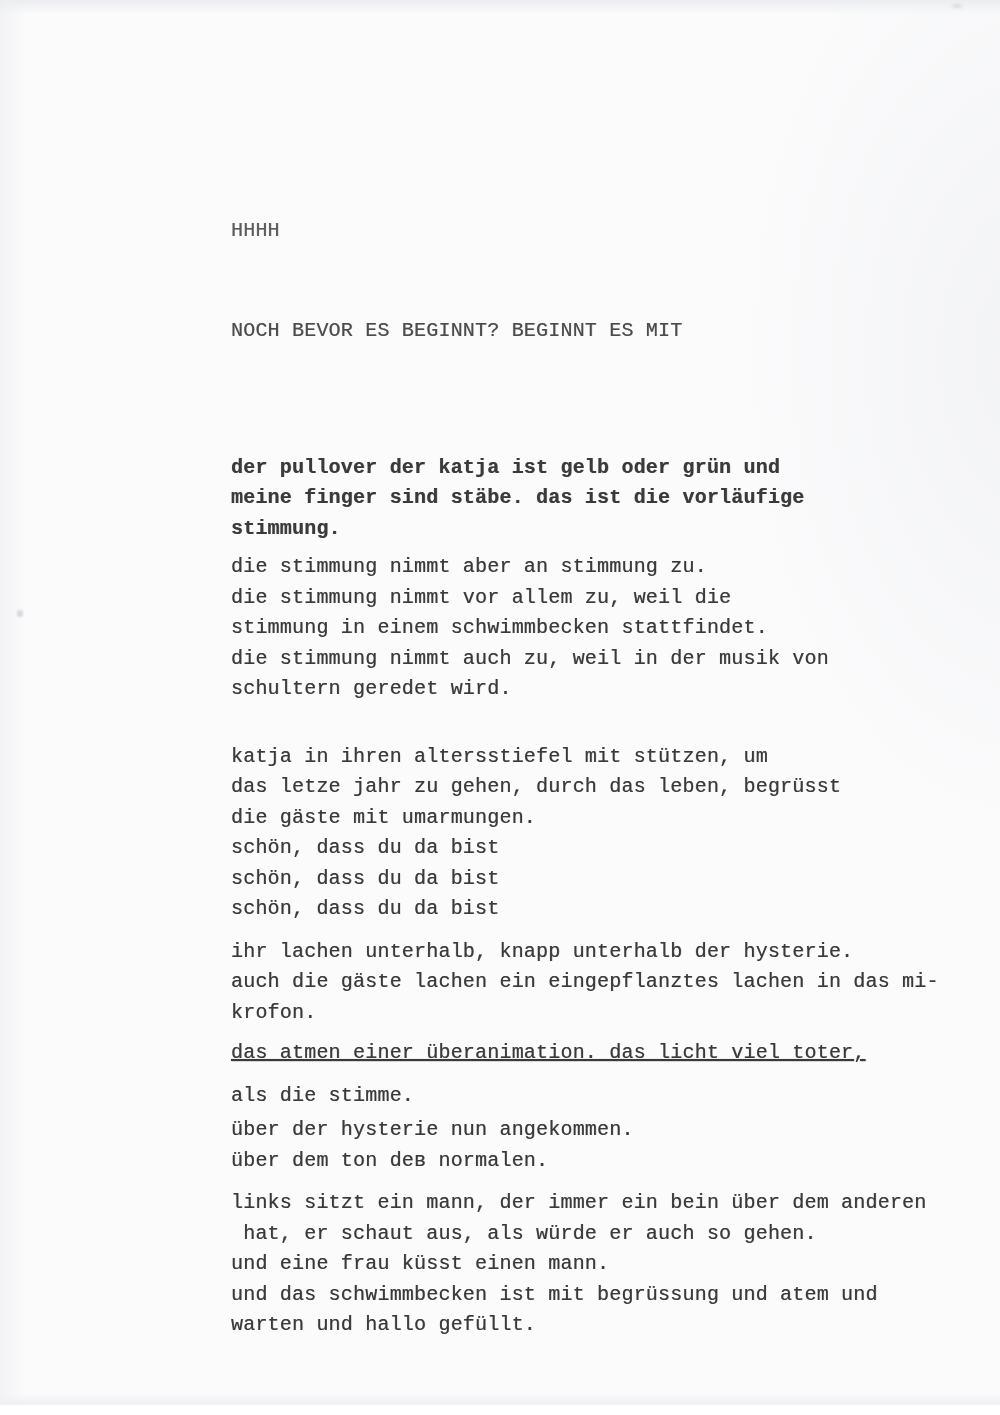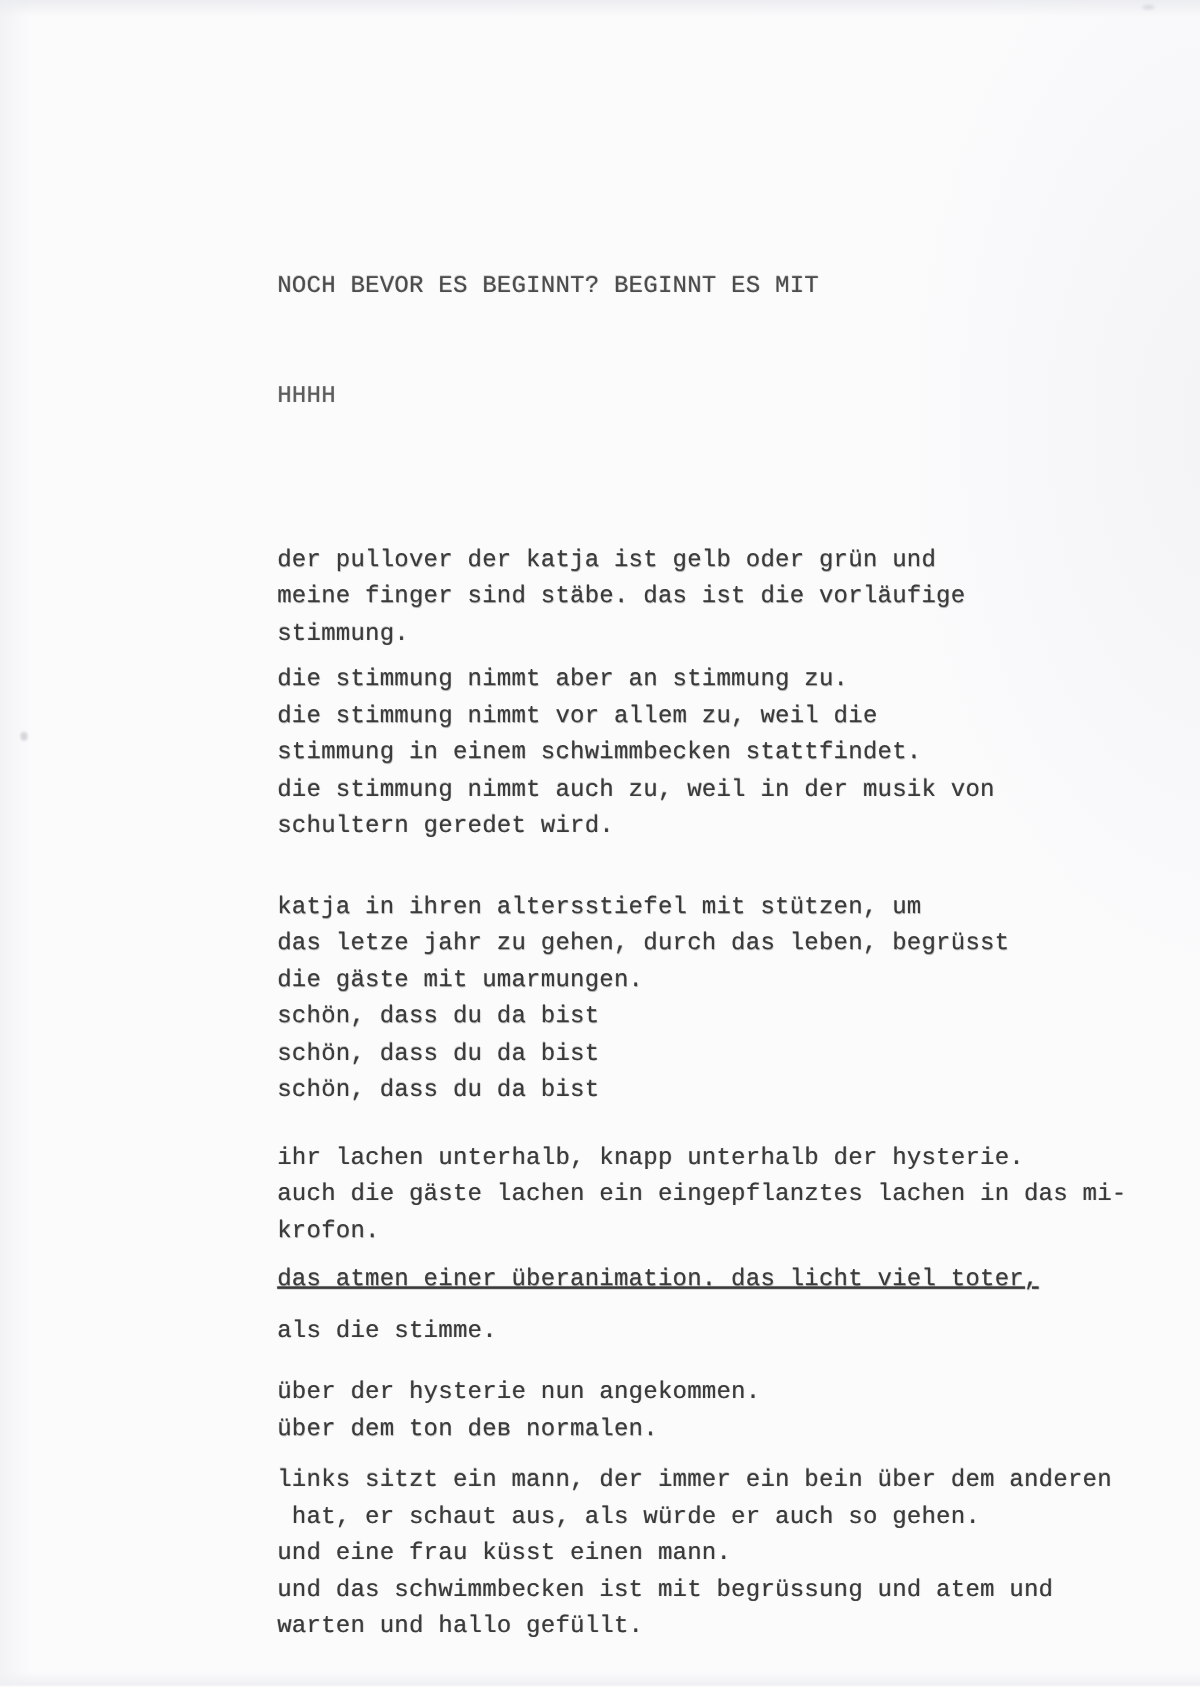--- a/index.html
+++ b/index.html
@@ -31,42 +31,42 @@
     line-height: 30.5px;
     letter-spacing: 0.2px;
     color: #3a3a3a;
     white-space: pre;
     text-shadow: 0.4px 0.4px 0.6px rgba(58,58,58,0.45), -0.3px -0.2px 0.5px rgba(58,58,58,0.25);
   }
   .poem-line { white-space: pre; }
   .header-line-1 { opacity: 0.82; }
   .header-line-2 { margin-top: 8px; opacity: 0.9; }
   .header-line-3 { margin-top: 0px; opacity: 0.9; }
-  .stanza:nth-child(1) { margin-top: 15px; }
+  .stanza:nth-child(1) { margin-top: 15px; font-weight: bold; }
   .stanza:nth-child(2) { margin-top: 8px; }
   .stanza:nth-child(3) { margin-top: 37px; }
-  .stanza:nth-child(4) { margin-top: 26px; }
+  .stanza:nth-child(4) { margin-top: 12px; }
   .stanza:nth-child(5) { margin-top: 10px; text-decoration: underline; }
   .stanza:nth-child(6) { margin-top: 12px; }
-  .stanza:nth-child(7) { margin-top: 21px; }
+  .stanza:nth-child(7) { margin-top: 4px; }
   .stanza:nth-child(8) { margin-top: 12px; }
   .scan-speck {
     position: absolute;
     border-radius: 50%;
     background: rgba(150,152,160,0.35);
   }
   .speck-1 { left: 17px; top: 610px; width: 6px; height: 7px; filter: blur(1px); }
   .speck-2 { left: 952px; top: 4px; width: 10px; height: 4px; filter: blur(1.5px); background: rgba(170,172,180,0.3); }
 </style>
 </head>
 <body>
 
 <div class="scan-page">
   <div class="scan-speck speck-1"></div>
   <div class="scan-speck speck-2"></div>
 
   <div class="poem">
+    <div class="poem-line header-line-1">HHHH</div>
     <div class="poem-line header-line-2">NOCH BEVOR ES BEGINNT? BEGINNT ES MIT</div>
-    <div class="poem-line header-line-1">HHHH</div>
 
     <div id="stanzas"><div class="stanza"><div class="poem-line">der pullover der katja ist gelb oder grün und</div><div class="poem-line">meine finger sind stäbe. das ist die vorläufige</div><div class="poem-line">stimmung.</div></div><div class="stanza"><div class="poem-line">die stimmung nimmt aber an stimmung zu.</div><div class="poem-line">die stimmung nimmt vor allem zu, weil die</div><div class="poem-line">stimmung in einem schwimmbecken stattfindet.</div><div class="poem-line">die stimmung nimmt auch zu, weil in der musik von</div><div class="poem-line">schultern geredet wird.</div></div><div class="stanza"><div class="poem-line">katja in ihren altersstiefel mit stützen, um</div><div class="poem-line">das letze jahr zu gehen, durch das leben, begrüsst</div><div class="poem-line">die gäste mit umarmungen.</div><div class="poem-line">schön, dass du da bist</div><div class="poem-line">schön, dass du da bist</div><div class="poem-line">schön, dass du da bist</div></div><div class="stanza"><div class="poem-line">ihr lachen unterhalb, knapp unterhalb der hysterie.</div><div class="poem-line">auch die gäste lachen ein eingepflanztes lachen in das mi-</div><div class="poem-line">krofon.</div></div><div class="stanza"><div class="poem-line">das atmen einer überanimation. das licht viel toter,</div></div><div class="stanza"><div class="poem-line">als die stimme.</div></div><div class="stanza"><div class="poem-line">über der hysterie nun angekommen.</div><div class="poem-line">über dem ton deв normalen.</div></div><div class="stanza"><div class="poem-line">links sitzt ein mann, der immer ein bein über dem anderen</div><div class="poem-line"> hat, er schaut aus, als würde er auch so gehen.</div><div class="poem-line">und eine frau küsst einen mann.</div><div class="poem-line">und das schwimmbecken ist mit begrüssung und atem und</div><div class="poem-line">warten und hallo gefüllt.</div></div></div>
   </div>
 </div>
 
 </body></html>

